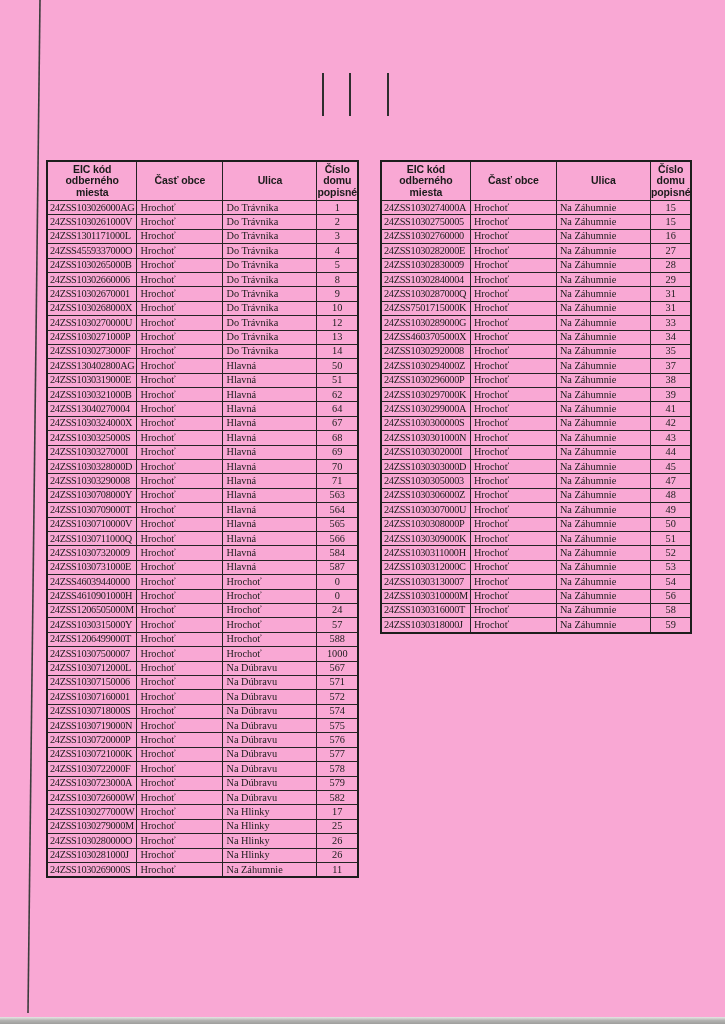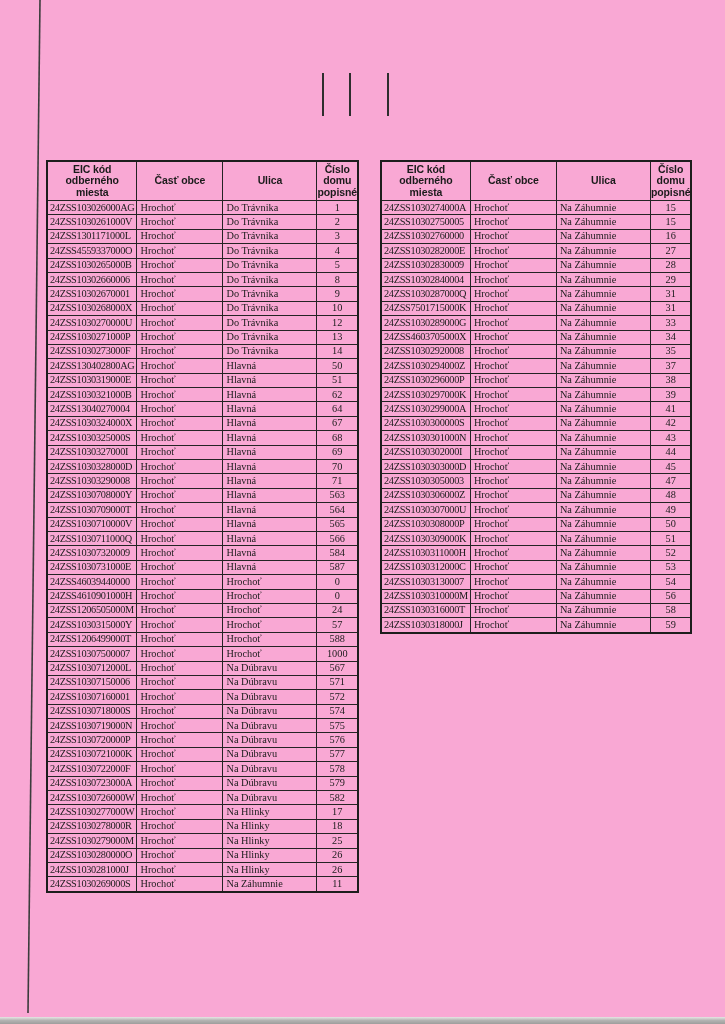--- a/index.html
+++ b/index.html
@@ -341,26 +341,20 @@
           <td class="ulica">Na Dúbravu</td>
           <td class="cislo">582</td>
         </tr>
         <tr>
           <td class="eic">24ZSS1030277000W</td>
           <td class="obec">Hrochoť</td>
           <td class="ulica">Na Hlinky</td>
           <td class="cislo">17</td>
         </tr>
         <tr>
-          <td class="eic">24ZSS1030278000R</td>
-          <td class="obec">Hrochoť</td>
-          <td class="ulica">Na Hlinky</td>
-          <td class="cislo">18</td>
-        </tr>
-        <tr>
           <td class="eic">24ZSS1030279000M</td>
           <td class="obec">Hrochoť</td>
           <td class="ulica">Na Hlinky</td>
           <td class="cislo">25</td>
         </tr>
         <tr>
           <td class="eic">24ZSS1030280000O</td>
           <td class="obec">Hrochoť</td>
           <td class="ulica">Na Hlinky</td>
           <td class="cislo">26</td>

